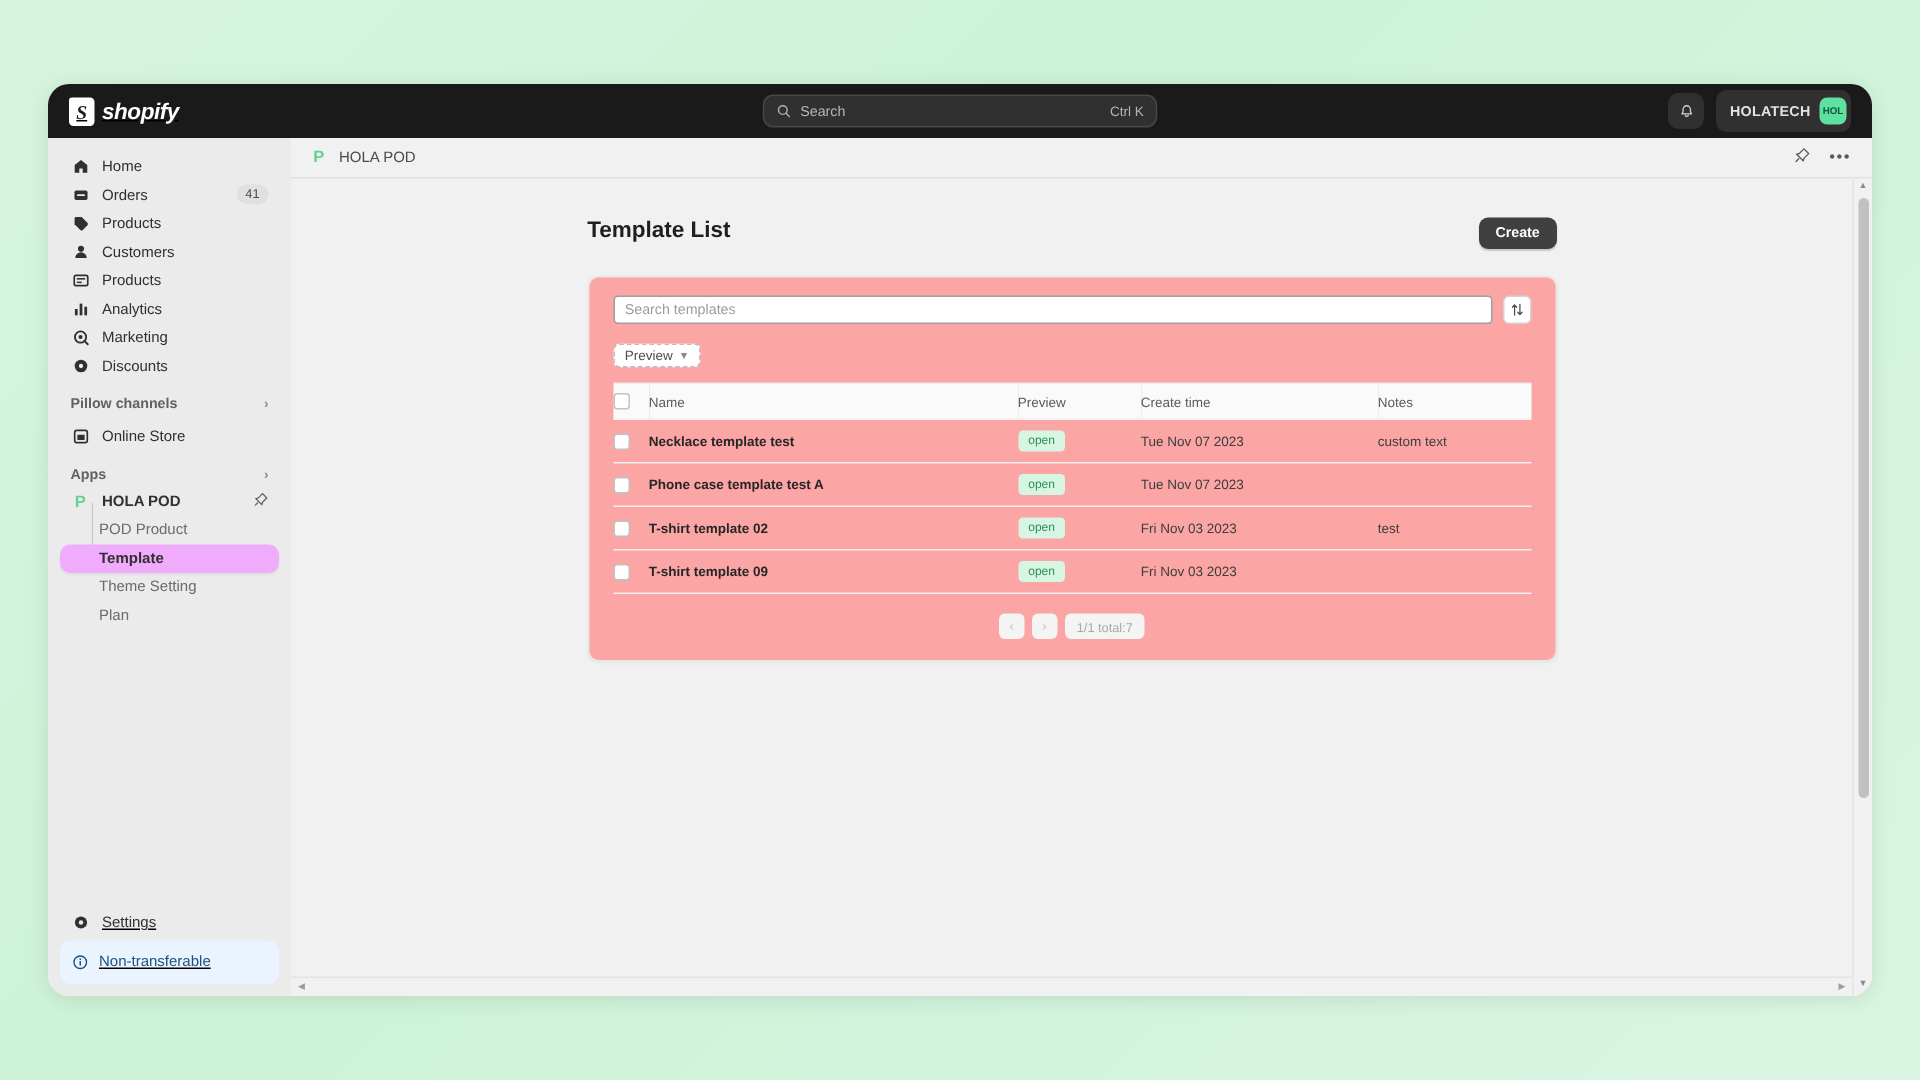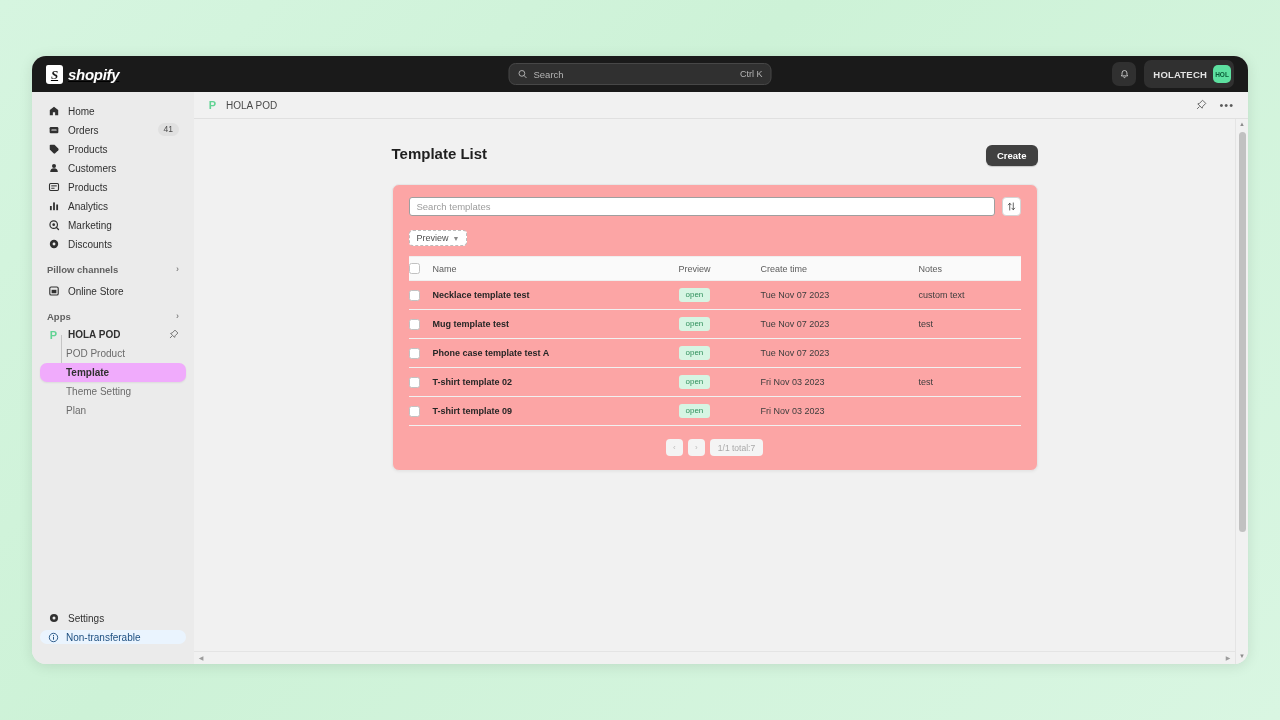--- a/index.html
+++ b/index.html
@@ -144,23 +144,23 @@
   }
   .tree::after {
     content: ""; position: absolute;
     right: -2px; bottom: -2.5px;
     border-left: 4px solid #c4c4c4;
     border-top: 2.5px solid transparent;
     border-bottom: 2.5px solid transparent;
   }
   .apps-tree-wrap { position: relative; }
 
-  .sidebar-bottom { margin-top: auto; padding-bottom: 20px; }
+  .sidebar-bottom { margin-top: auto; padding-bottom: 8px; text-decoration: underline; }
   .nontransfer {
-    height: 14px; border-radius: 7px;
+    height: 29px; border-radius: 7px;
     background: #eaf4fe;
     display: flex; align-items: center; gap: 7px;
     padding: 0 8px; margin-top: 6px;
     font-size: 10px; color: #1d4f80;
   }
 
   
   .main { flex: 1; min-width: 0; display: flex; flex-direction: column; background: #f1f1f1; }
 
   .crumbbar {
@@ -555,29 +555,20 @@
                 </thead>
                 <tbody id="tbody">
                     <tr>
                       <td class="col-chk">
                         <span class="chk"></span>
                       </td>
                       <td class="nm col-name">Necklace template test</td>
                       <td class="col-prev"><span class="pill-open">open</span></td>
                       <td class="col-time">Tue Nov 07 2023</td>
                       <td>custom text</td>
-                    </tr>
-                    <tr>
-                      <td class="col-chk">
-                        <span class="chk"></span>
-                      </td>
-                      <td class="nm col-name">Mug template test</td>
-                      <td class="col-prev"><span class="pill-open">open</span></td>
-                      <td class="col-time">Tue Nov 07 2023</td>
-                      <td>test</td>
                     </tr>
                     <tr>
                       <td class="col-chk">
                         <span class="chk"></span>
                       </td>
                       <td class="nm col-name">Phone case template test A</td>
                       <td class="col-prev"><span class="pill-open">open</span></td>
                       <td class="col-time">Tue Nov 07 2023</td>
                       <td></td>
                     </tr>

